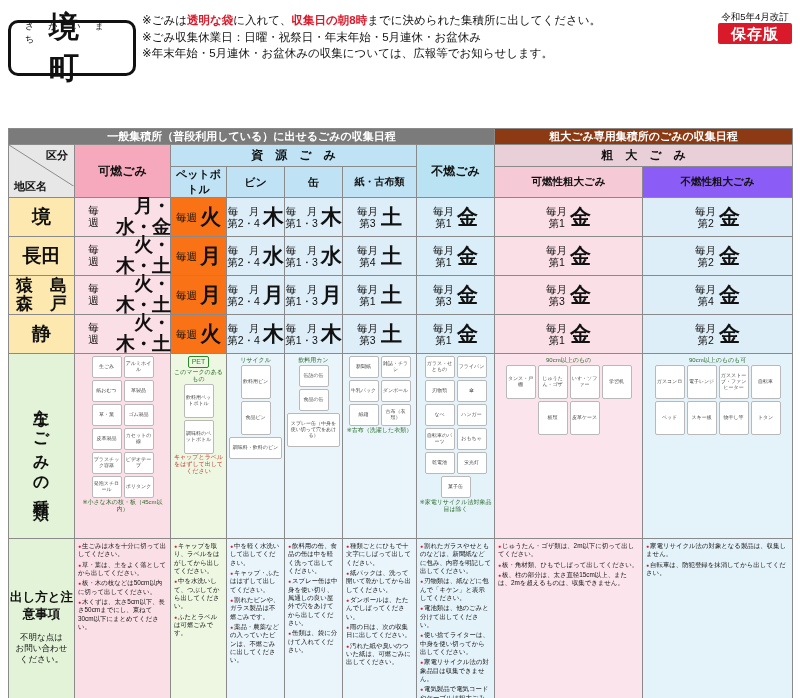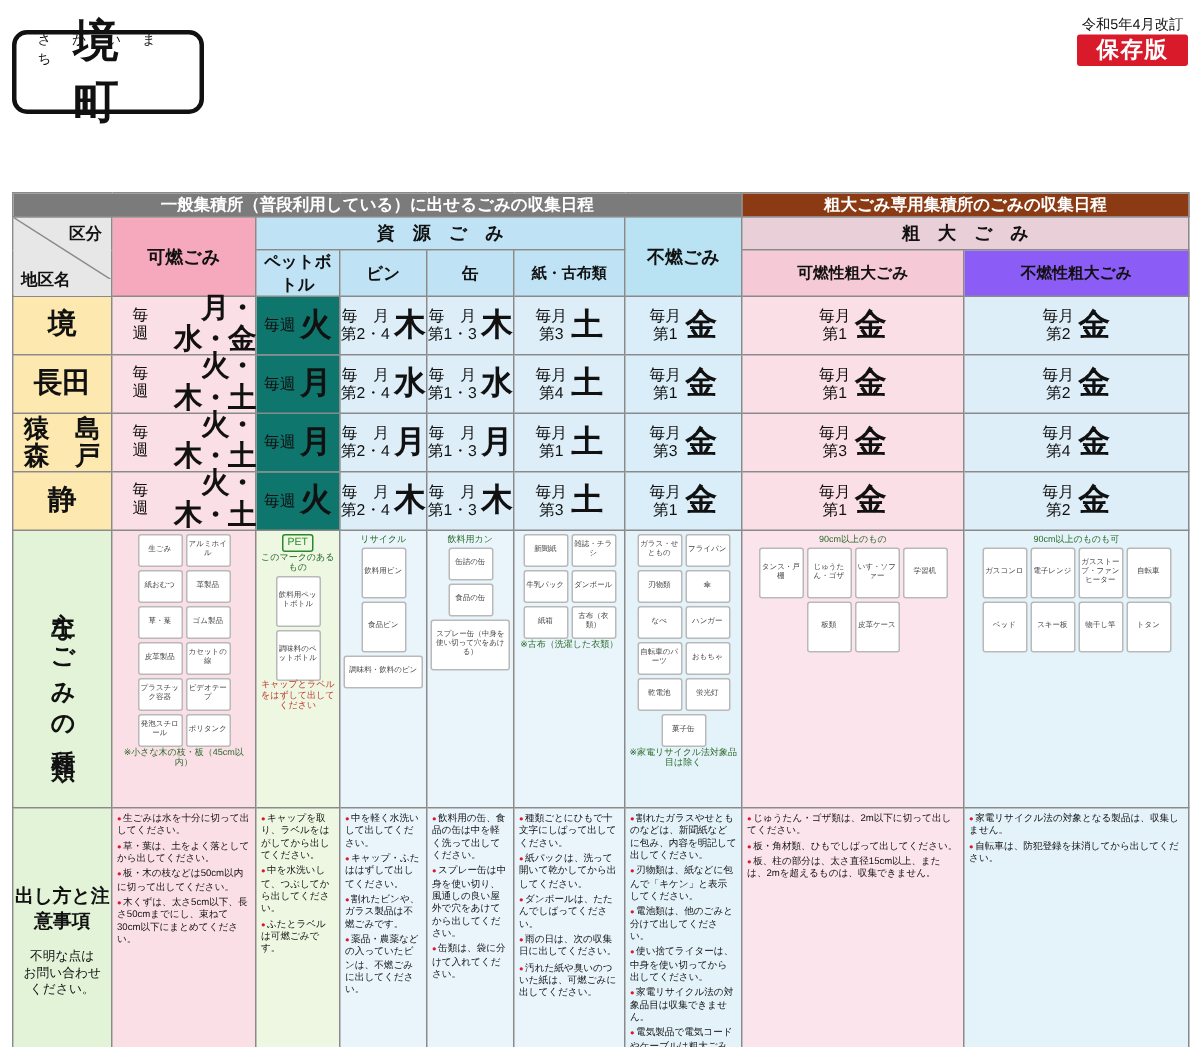--- a/index.html
+++ b/index.html
@@ -57,21 +57,21 @@
   .corner .slash { position:absolute; inset:0; }
 
   .area { font-size:19px; font-weight:bold; text-align:center; line-height:1.05; }
   .row1 .area { background:#fde9b0; }
   .row2 .area { background:#fde9b0; }
   .row3 .area { background:#fde9b0; }
   .row4 .area { background:#fde9b0; }
 
   .cell { text-align:center; font-size:11px; line-height:1.1; }
   .c-kanen { background:#fbdfe7;text-align:right; }
-  .c-pet  { background:#0f766e; }
+  .c-pet  { background:#f97316; }
   .c-bin  { background:#ddeef8; }
   .c-kan  { background:#ddeef8; }
   .c-kami { background:#ddeef8; }
   .c-funen{ background:#d9eef8; }
   .c-sk   { background:#fbdfe7; }
   .c-sf   { background:#ddeef8; }
   .twoline { display:flex; align-items:center; justify-content:center; gap:3px; height:38px;}
   .twoline .small { font-size:10.5px; line-height:1.15; text-align:center; }
   .twoline .big { font-size:21px; font-weight:bold; }
   .oneline { height:38px; display:flex; align-items:center; justify-content:center; gap:3px;}
@@ -118,20 +118,27 @@
 <body>
 
 <div class="page">
 
   <div class="header">
     <div class="town-badge">
       <span class="furi">さかいまち</span>
       <span class="name">境　町</span>
     </div>
     <div class="title-wrap">
+      <div class="notes">
+        <div>
+          <span>※ごみは</span><span class="em">透明な袋</span><span>に入れて、</span><span class="em">収集日の朝8時</span><span>までに決められた集積所に出してください。</span>
+        </div>
+        <div>※ごみ収集休業日：日曜・祝祭日・年末年始・5月連休・お盆休み</div>
+        <div>※年末年始・5月連休・お盆休みの収集については、広報等でお知らせします。</div>
+      </div>
     </div>
     <div class="rev-badge">
       <div class="rev-top">令和5年4月改訂</div>
       <div class="rev-box">保存版</div>
     </div>
   </div>
 
   <table class="cal">
     <colgroup>
       <col style="width:66px">

